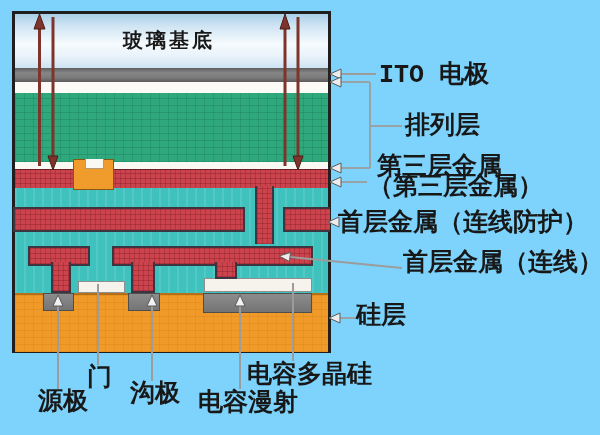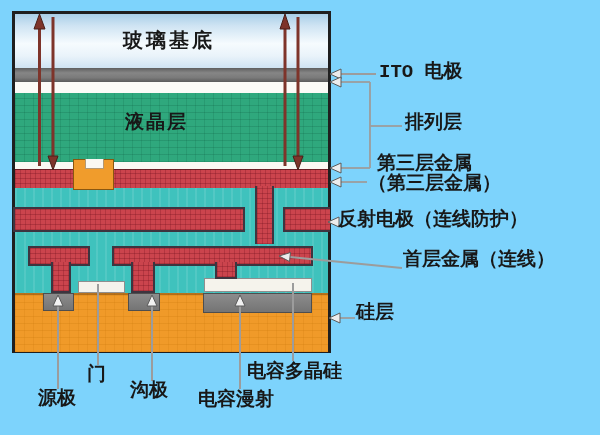--- a/index.html
+++ b/index.html
@@ -50,21 +50,21 @@
   .pale{position:absolute;background:#f5f3ec;border:1px solid #8f8f8f;}
   .paleGate{left:63px;top:267px;width:45px;height:10px;}
   .palePoly{left:189px;top:264px;width:106px;height:12px;}
   .gcon{position:absolute;background:linear-gradient(180deg,#8c8c8c,#747474);border:1px solid #4e4e4e;}
   .gL{left:28px;top:279px;width:29px;height:16px;}
   .gM{left:113px;top:279px;width:30px;height:16px;}
   .gR{left:188px;top:279px;width:107px;height:18px;}
   
   .overlay{position:absolute;left:0;top:0;width:600px;height:435px;pointer-events:none;z-index:5;}
   
-  .lbl{position:absolute;z-index:6;color:#181818;font-weight:700;font-size:19px;line-height:1.05;white-space:nowrap;}
+  .lbl{position:absolute;z-index:6;color:#181818;font-weight:700;font-size:25px;line-height:1.05;white-space:nowrap;}
   .l-glass{left:123px;top:31px;font-size:20px;letter-spacing:3px;}
   .l-lc{left:125px;top:114px;letter-spacing:2px;}
   .l-ito{left:379px;top:63px;}
   .l-align{left:405px;top:114px;}
   .l-m3{left:377px;top:155px;}
   .l-m3b{left:368px;top:175px;}
   .l-m2{left:338px;top:211px;}
   .l-m1{left:403px;top:251px;text-align:right;}
   .l-si{left:356px;top:304px;}
   .l-src{left:38px;top:390px;}
@@ -154,27 +154,26 @@
       <line x1="293" y1="283" x2="293" y2="361"></line>
     </g>
     <g fill="#f2f2f2" stroke="#5a5a5a" stroke-width="1">
       <polygon points="58,295 53,306 63,306"></polygon>
       <polygon points="152,295 147,306 157,306"></polygon>
       <polygon points="240,295 235,306 245,306"></polygon>
     </g>
   </svg>
 
   <div class="lbl l-glass">玻璃基底</div>
-  <div class="lbl l-lc">液晶层</div>
 
   <div class="lbl l-ito">ITO 电极</div>
   <div class="lbl l-align">排列层</div>
   <div class="lbl l-m3">第三层金属</div>
   <div class="lbl l-m3b">（第三层金属）</div>
-  <div class="lbl l-m2">反射电极（连线防护）</div>
+  <div class="lbl l-m2">首层金属（连线防护）</div>
   <div class="lbl l-m1">首层金属（连线）</div>
   <div class="lbl l-si">硅层</div>
 
   <div class="lbl l-src">源极</div>
   <div class="lbl l-gate">门</div>
   <div class="lbl l-drain">沟极</div>
   <div class="lbl l-capd">电容漫射</div>
   <div class="lbl l-capp">电容多晶硅</div>
 
 </div>

